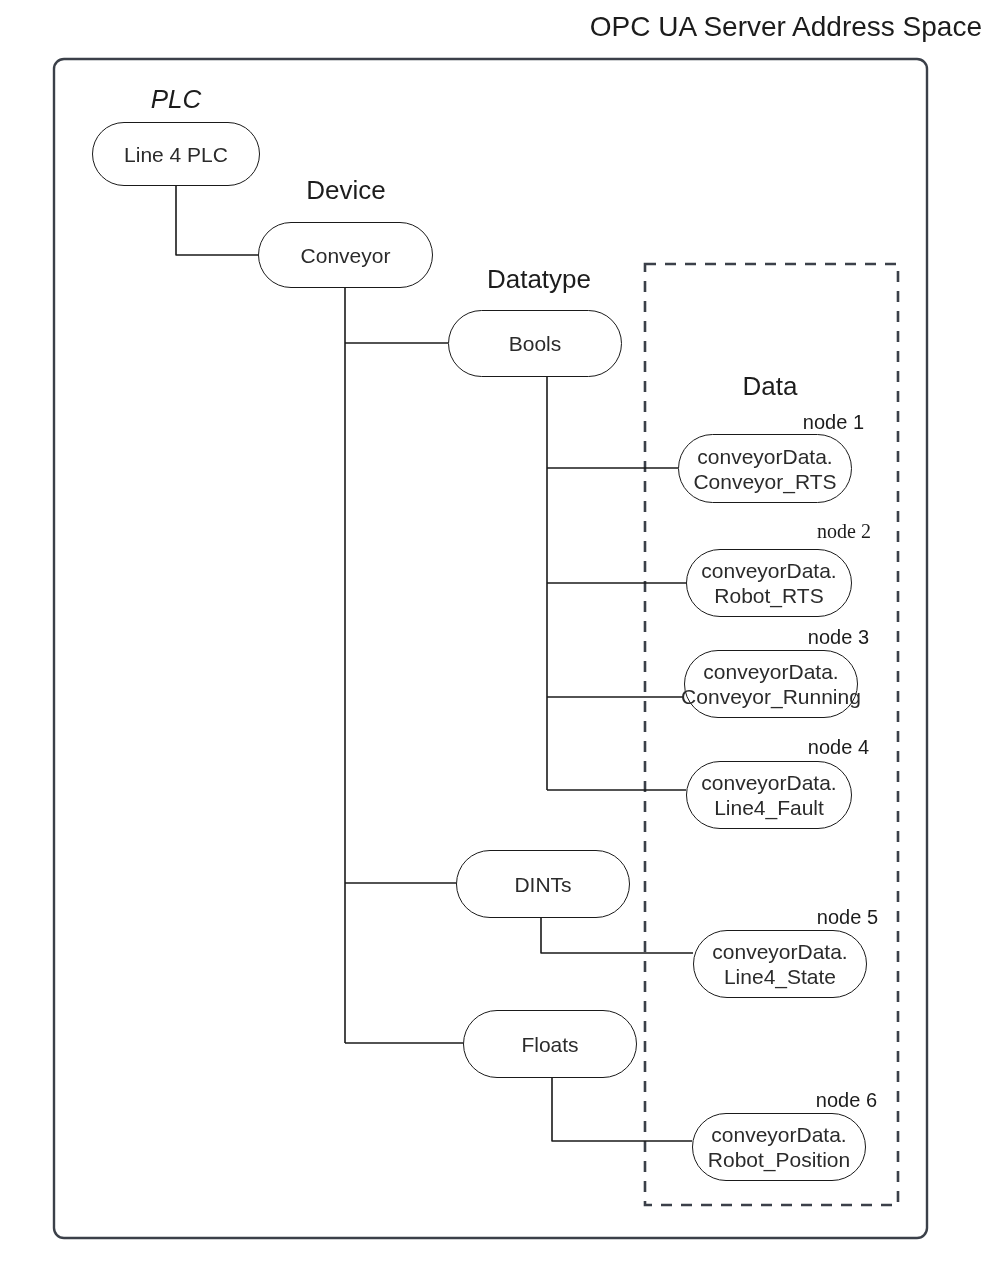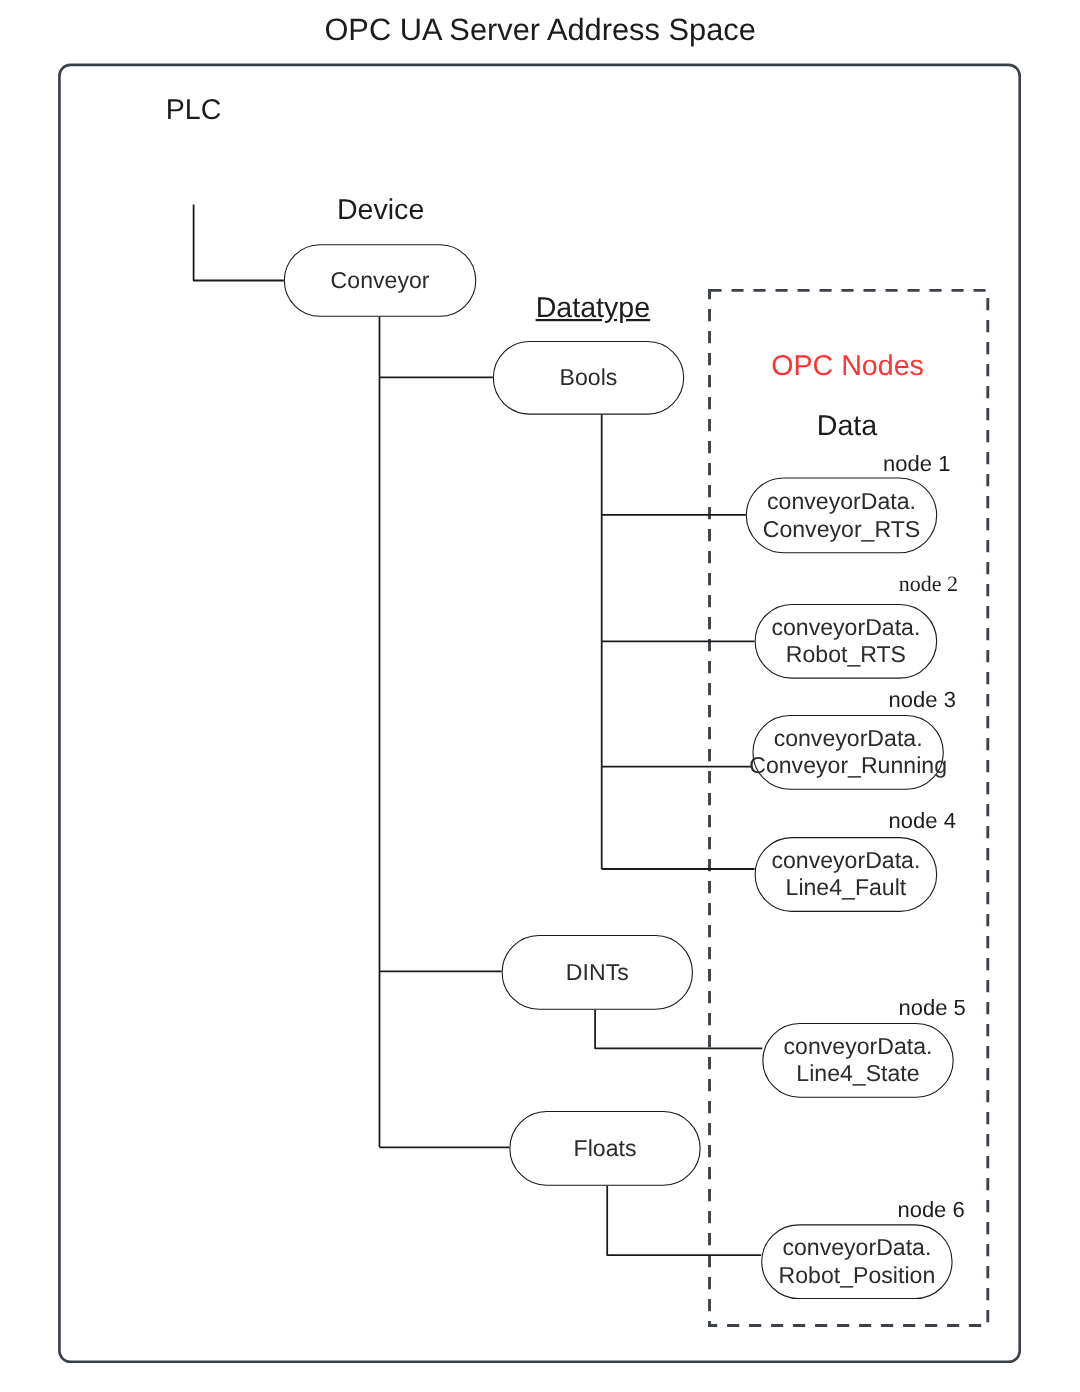--- a/index.html
+++ b/index.html
@@ -26,21 +26,21 @@
     left: 0; top: 0;
     width: 982px;
     height: 1265px;
     pointer-events: none;
   }
   .diagram-title {
     position: absolute;
     left: 0;
     top: 10px;
     width: 982px;
-    text-align: center;
+    text-align: right;
     font-size: 28px;
     line-height: 34px;
     color: #1c1c1c;
     letter-spacing: 0px;
   }
   
   .node {
     position: absolute;
     box-sizing: border-box;
     background: #ffffff;
@@ -115,26 +115,28 @@
       <path d="M547,583 L686,583"></path>
       <path d="M547,697 L684,697"></path>
       <path d="M547,790 L686,790"></path>
 
       <path d="M541,918 L541,953 L693,953"></path>
 
       <path d="M552,1078 L552,1141 L692,1141"></path>
     </g>
   </svg>
 
-  <div class="caption" style="left:106px; top:84px; width:140px;">PLC</div>
+  <div class="caption" style="left:106px; top:84px; width:140px;font-style:italic;">PLC</div>
   <div class="caption" style="left:276px; top:175px; width:140px;">Device</div>
-  <div class="caption" style="left:465px; top:264px; width:148px;text-decoration:underline;">Datatype</div>
-  <div class="caption red" style="left:668px; top:317px; width:205px;">OPC Nodes</div>
+  <div class="caption" style="left:465px; top:264px; width:148px;">Datatype</div>
   <div class="caption" style="left:690px; top:371px; width:160px;">Data</div>
 
+  <div class="node" style="left:92px; top:122px; width:168px; height:64px;">
+    <span class="nodetext">Line 4 PLC</span>
+  </div>
 
   <div class="node" style="left:258px; top:222px; width:175px; height:66px;">
     <span class="nodetext">Conveyor</span>
   </div>
 
   <div class="node" style="left:448px; top:310px; width:174px; height:67px;">
     <span class="nodetext">Bools</span>
   </div>
 
   <div class="node" style="left:456px; top:850px; width:174px; height:68px;">

